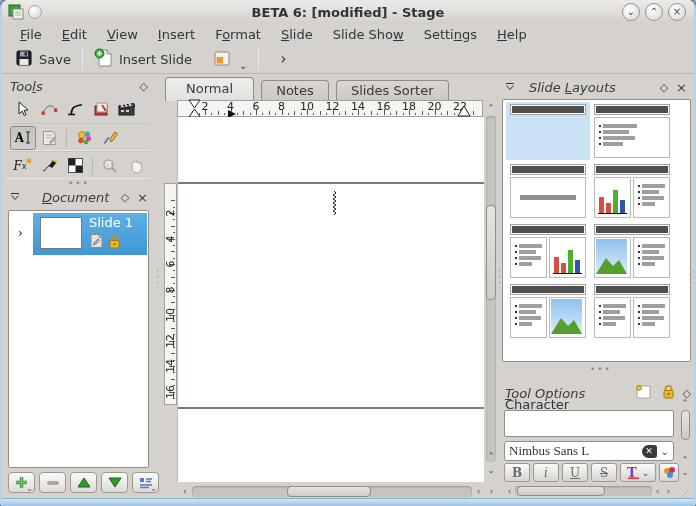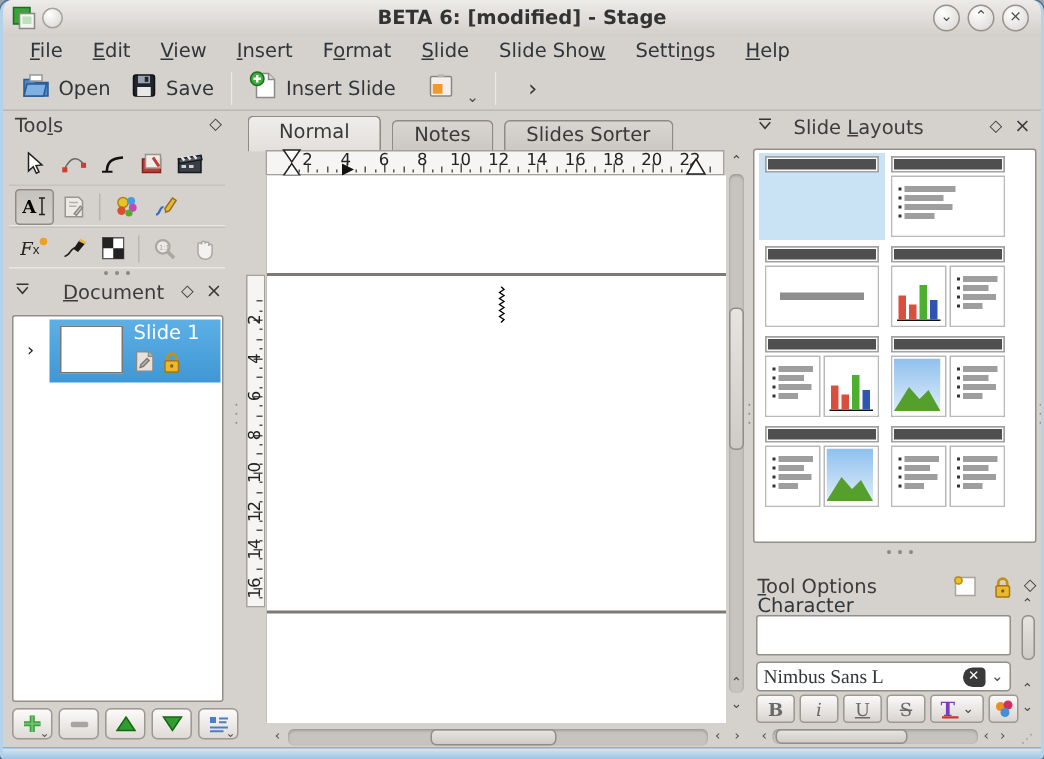--- a/index.html
+++ b/index.html
@@ -21,21 +21,21 @@
   .menubar{left:0;top:24px;width:100%;height:21px;display:flex;align-items:center;padding-left:8px;}
   .menu-item{padding:0 10px;cursor:default;}
   .accel{text-decoration:underline;}
   
   .toolbar{left:0;top:45px;width:100%;height:29px;display:flex;align-items:center;padding-left:6px;border-bottom:1px solid #bab6b1;}
   .tbtn{display:flex;align-items:center;gap:5px;padding:2px 6px;background:none;border:none;font:inherit;color:#31363b;}
   .tsep{width:1px;height:22px;background:#b5b1ac;border-right:1px solid #eceae8;margin:0 5px;}
   .dd{font-size:10px;color:#444;margin-left:2px;align-self:flex-end;line-height:10px;}
   .overflow{margin-left:16px;font-size:15px;color:#333;}
   
-  .phead{display:flex;align-items:flex-start;height:18px;color:#3c3c3c;}
+  .phead{display:flex;align-items:center;height:18px;color:#3c3c3c;font-style:italic;}
   .phead .ttl{flex:0 0 auto;}
   .picon{font-size:11px;color:#3c3c3c;line-height:1;margin-left:8px;}
   .toolgrid button{width:26px;height:24px;background:none;border:1px solid transparent;border-radius:3px;padding:0;
     display:inline-flex;align-items:center;justify-content:center;vertical-align:middle;}
   .toolgrid button.pressed{background:linear-gradient(#c6c2be,#d2cec9);border:1px solid #8f8a84;}
   .toolrow{display:flex;align-items:center;height:28px;padding-left:4px;}
   .toolrow + .toolrow{border-top:1px solid #c6c2bd;box-shadow:0 -1px 0 #e9e7e4 inset;}
   .vsep{width:1px;height:18px;background:#b9b5b0;margin:0 4px;}
   .handle-dots{color:#8d8983;font-size:9px;letter-spacing:2px;line-height:4px;}
   
@@ -112,28 +112,20 @@
       <span class="menu-item"><span></span><span class="accel">V</span><span>iew</span></span>
       <span class="menu-item"><span></span><span class="accel">I</span><span>nsert</span></span>
       <span class="menu-item"><span>F</span><span class="accel">o</span><span>rmat</span></span>
       <span class="menu-item"><span></span><span class="accel">S</span><span>lide</span></span>
       <span class="menu-item"><span>Slide Sho</span><span class="accel">w</span><span></span></span>
       <span class="menu-item"><span>Setti</span><span class="accel">n</span><span>gs</span></span>
       <span class="menu-item"><span></span><span class="accel">H</span><span>elp</span></span>
     </div>
 
   <div class="abs toolbar">
-    <button class="tbtn">
-      <span><svg width="20" height="20">
-            <path d="M2 6 h6 l2 2 h8 v9 h-16 z" fill="#4a86c8" stroke="#2a5a92"></path>
-            <path d="M4 9 h13 l-2 8 h-13 z" fill="#7fb0e4" stroke="#2a5a92"></path>
-            <rect x="6" y="3" width="8" height="4" fill="#fff" stroke="#999"></rect>
-          </svg></span>
-      <span>Open</span>
-    </button>
     <button class="tbtn">
       <span><svg width="20" height="20">
             <rect x="3" y="3" width="14" height="14" rx="1.5" fill="#20242c" stroke="#0d0f13"></rect>
             <rect x="6" y="3.5" width="8" height="5" fill="#9aa2b2"></rect>
             <rect x="10.5" y="4.2" width="2.4" height="3.4" fill="#20242c"></rect>
             <rect x="5.5" y="11" width="9" height="6" fill="#e8e8e8"></rect>
           </svg></span>
       <span>Save</span>
     </button>
     <span class="tsep"></span>

